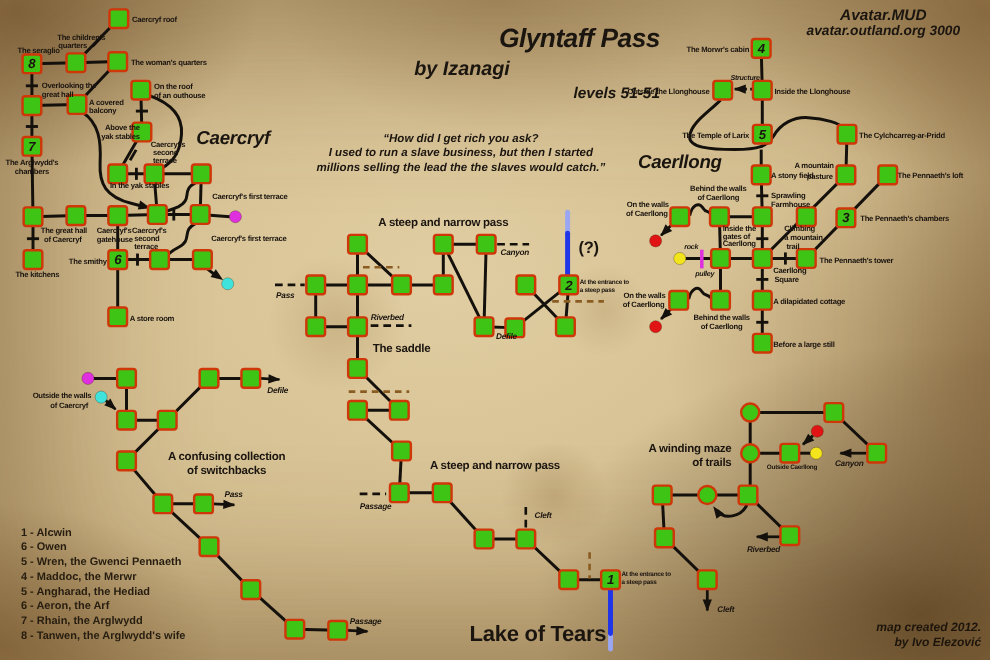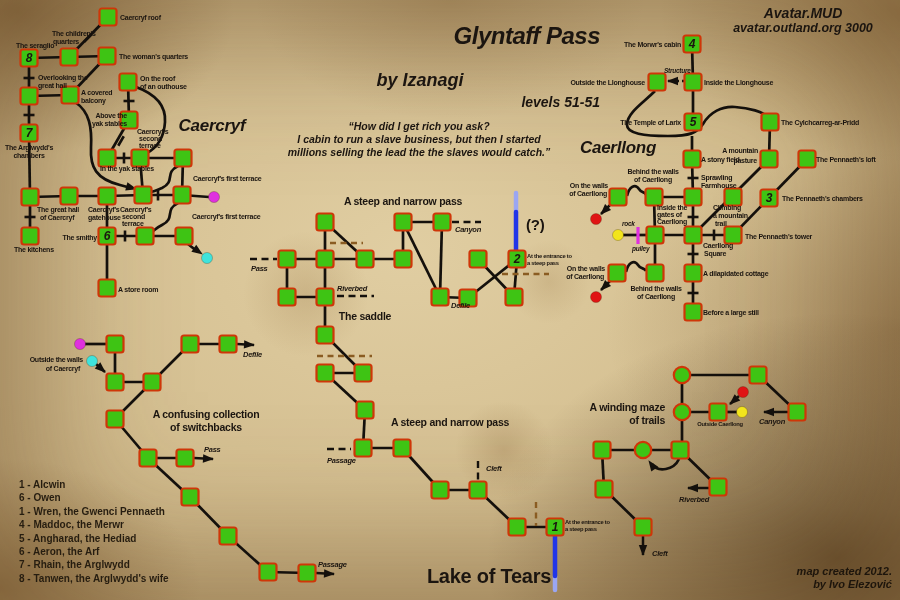--- a/index.html
+++ b/index.html
@@ -18,21 +18,21 @@
       radial-gradient(ellipse 280px 180px at 0% 98%, rgba(105,70,30,.45), transparent 72%),
       radial-gradient(ellipse 320px 200px at 100% 2%, rgba(110,75,32,.4), transparent 75%),
       radial-gradient(ellipse 700px 500px at 45% 42%, rgba(240,225,185,.55), transparent 85%);
     box-shadow: inset 0 0 140px 40px rgba(90,58,22,.45);
   }
   .abs{position:absolute;}
   #map-svg{position:absolute;left:0;top:0;}
   #map-svg text{font-family:"Liberation Sans",sans-serif;font-weight:bold;letter-spacing:-0.25px;fill:#1b1510;}
   #title-block{left:240px;top:22px;width:360px;text-align:center;font-style:italic;font-weight:bold;}
   #title-main{font-size:24px;letter-spacing:-0.5px;text-align:right;}
-  #title-author{font-size:18px;margin-top:20px;}
+  #title-author{font-size:18px;margin-top:2px;}
   #title-levels{font-size:14px;margin-top:3px;text-align:right;}
   #quote-block{left:234px;top:120px;width:370px;text-align:center;font-size:10.5px;font-weight:bold;font-style:italic;line-height:12.8px;}
   #site-block{left:703px;top:5px;width:200px;text-align:center;font-weight:bold;font-style:italic;}
   #site-line1{font-size:14px;}
   #site-line2{font-size:12.5px;}
   #legend-block{left:19px;top:478px;font-size:10px;font-weight:bold;line-height:13.4px;color:#261d10;}
   #credit-block{right:8px;top:565px;text-align:right;font-style:italic;font-weight:bold;font-size:11px;line-height:13px;color:#1d150c;}
 </style>
 </head>
 <body>
@@ -43,28 +43,28 @@
 </div>
 
 <div class="abs" id="title-block">
   <div id="title-main">Glyntaff Pass</div>
   <div id="title-author">by Izanagi</div>
   <div id="title-levels">levels 51-51</div>
 </div>
 
 <div class="abs" id="quote-block">
   <div>“How did I get rich you ask?</div>
-  <div>I cabin to run a slave business, but then I started</div>
+  <div>I used to run a slave business, but then I started</div>
   <div>millions selling the lead the the slaves would catch.”</div>
 </div>
 
 <div class="abs" id="legend-block">
   <div>1 - Alcwin</div>
   <div>6 - Owen</div>
-  <div>1 - Wren, the Gwenci Pennaeth</div>
+  <div>5 - Wren, the Gwenci Pennaeth</div>
   <div>4 - Maddoc, the Merwr</div>
   <div>5 - Angharad, the Hediad</div>
   <div>6 - Aeron, the Arf</div>
   <div>7 - Rhain, the Arglwydd</div>
   <div>8 - Tanwen, the Arglwydd's wife</div>
 </div>
 
 <div class="abs" id="credit-block">
   <div>map created 2012.</div>
   <div>by Ivo Elezović</div>

